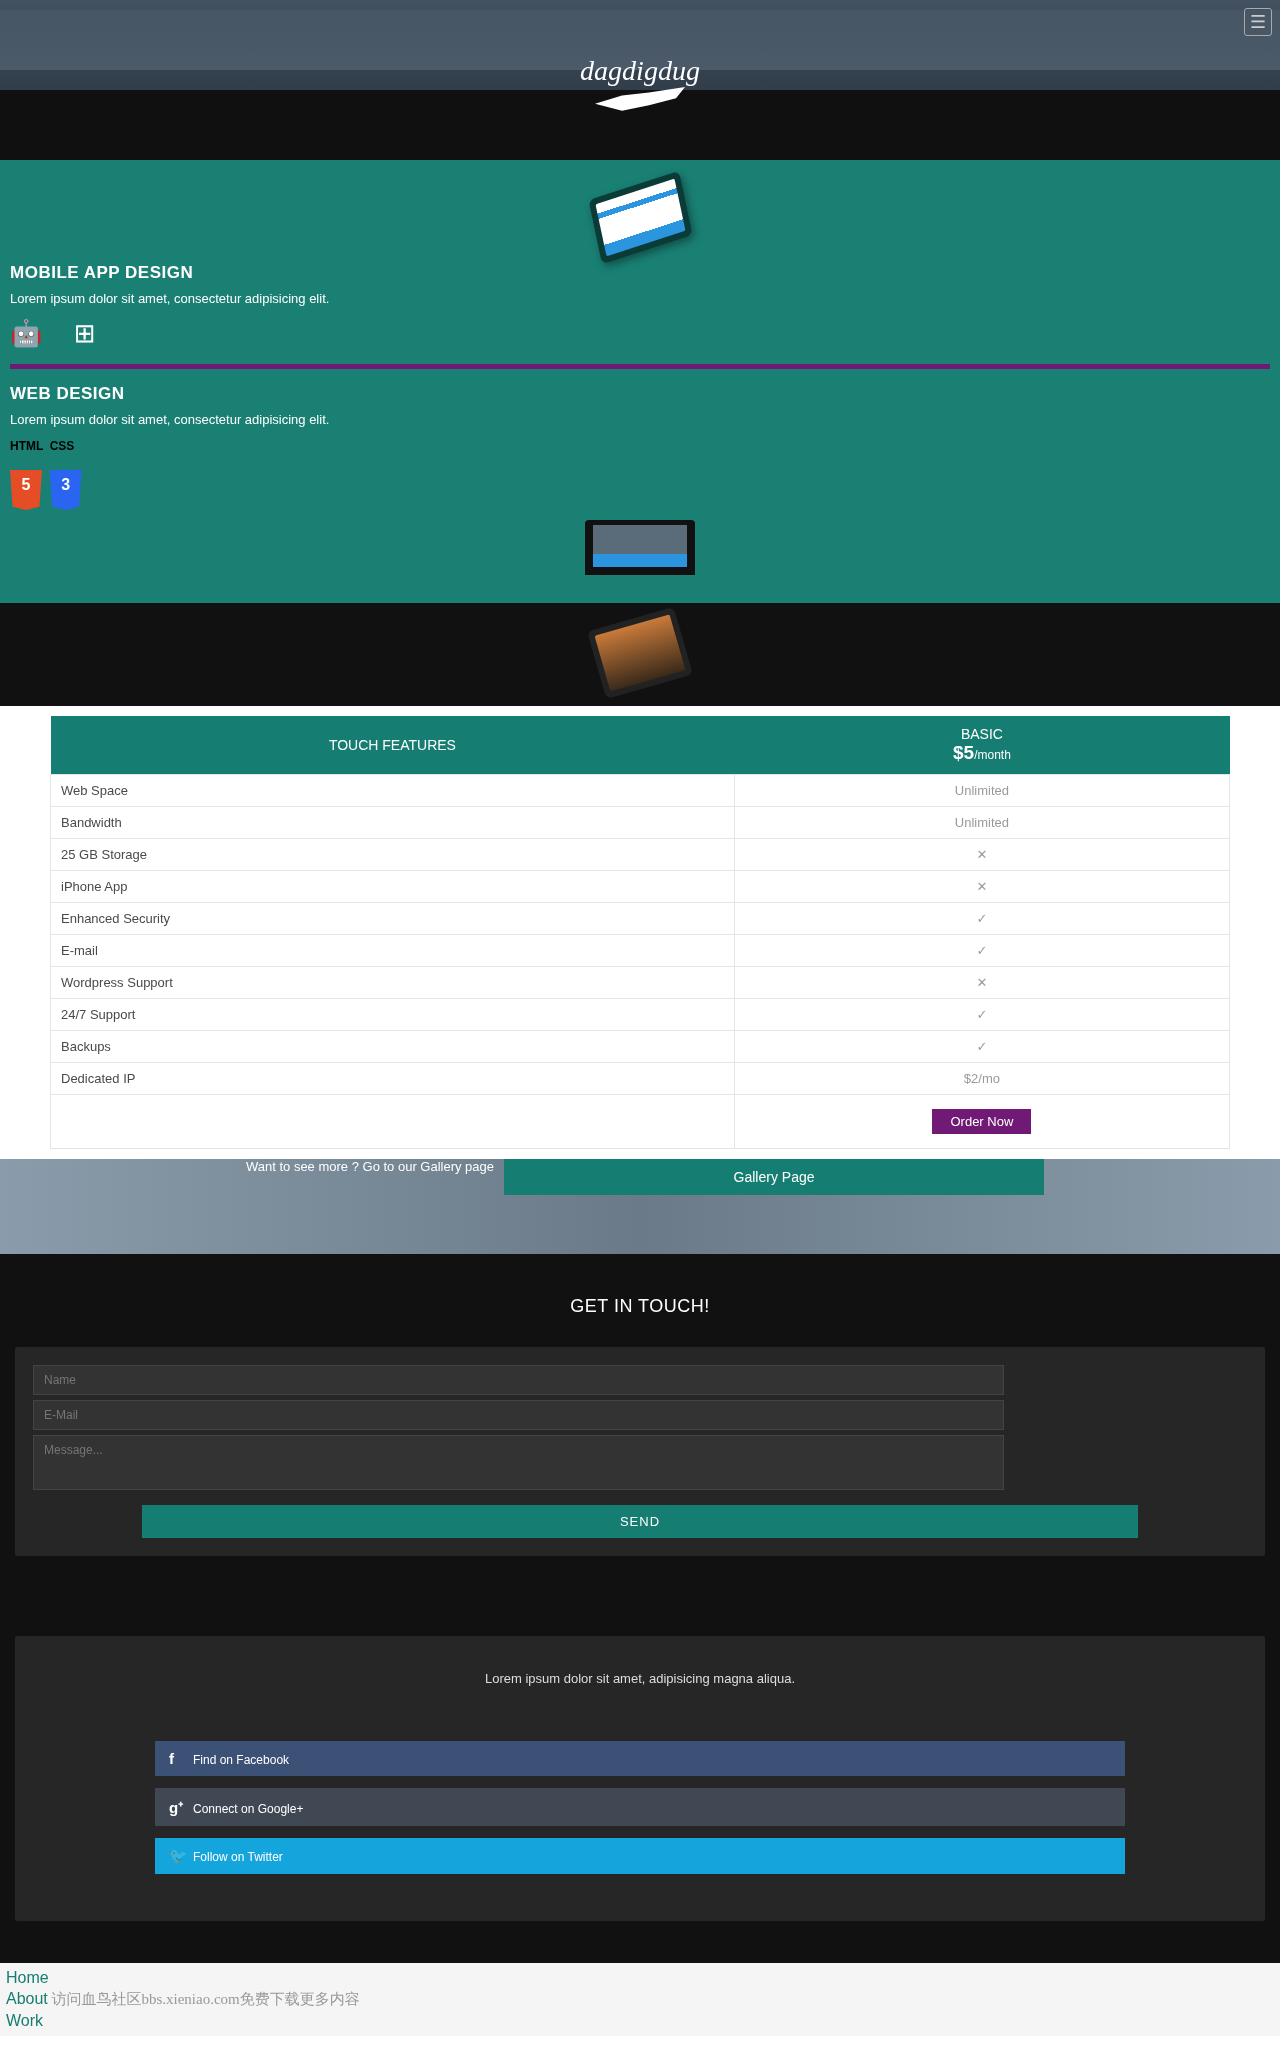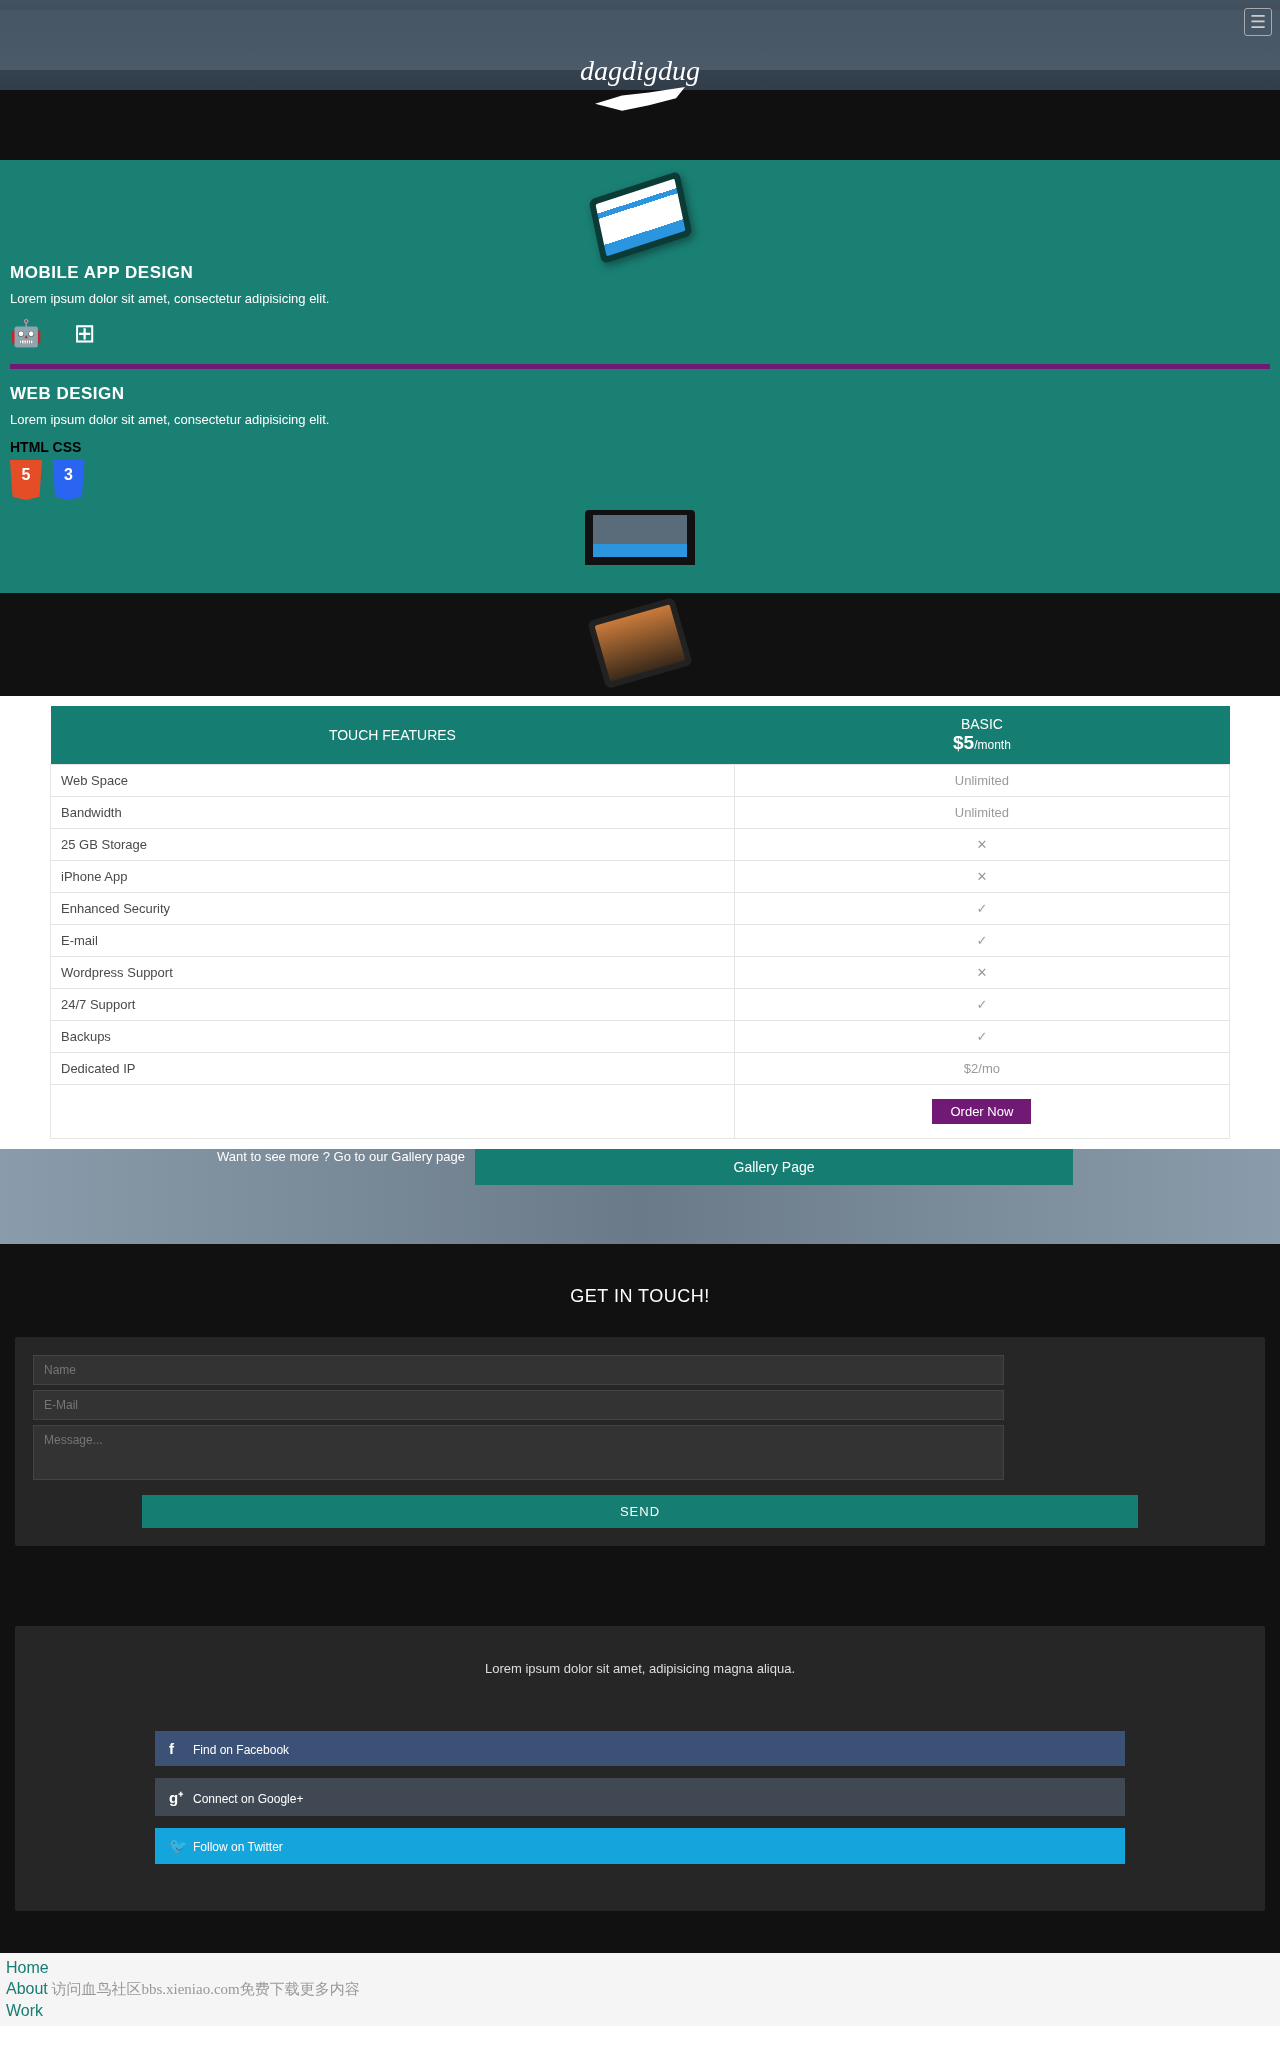--- a/index.html
+++ b/index.html
@@ -19,38 +19,38 @@
 .phone-mock{display:inline-block;width:95px;height:65px;background:#0b3b36;border-radius:6px;transform:rotate(-18deg) skewX(-6deg);position:relative;box-shadow:2px 4px 8px rgba(0,0,0,0.4)}
 .phone-screen{position:absolute;inset:6px;background:linear-gradient(#fff 0,#fff 18%,#2b95e0 18%,#2b95e0 28%,#fff 28%,#fff 78%,#2b95e0 78%);border-radius:2px}
 .laptop-mock{display:inline-block;width:110px;height:55px;background:#111;border-radius:4px 4px 0 0;position:relative}
 .laptop-screen{position:absolute;inset:5px 8px 8px 8px;background:linear-gradient(#5a6b7a 0,#5a6b7a 70%,#2b95e0 70%)}
 .teal h3{font-size:17px;font-weight:600;margin-bottom:8px;letter-spacing:0.5px}
 .teal p{font-size:13px;margin-bottom:12px}
 .os-icons span{font-size:26px;margin-right:12px;color:#fff;display:inline-block}
 .html5-badge,.css3-badge{display:inline-block;width:32px;height:40px;font-size:9px;text-align:center;color:#fff;font-weight:700;margin-right:4px}
 .html5-badge{background:#e44d26;clip-path:polygon(0 0,100% 0,92% 92%,50% 100%,8% 92%)}
 .css3-badge{background:#2965f1;clip-path:polygon(0 0,100% 0,92% 92%,50% 100%,8% 92%)}
-.badge-label{font-size:14px;color:#000;font-weight:700;display:block;margin-bottom:5px}
+.badge-label{font-size:12px;color:#000;font-weight:700;display:block;margin-bottom:17px}
 .dark-strip{background:#111;padding:15px 0;text-align:center}
 .dark-phone{display:inline-block;width:90px;height:70px;background:#222;border-radius:6px;transform:rotate(-16deg);position:relative}
 .dark-phone-screen{position:absolute;inset:6px;background:linear-gradient(#c97a3a,#3a2a1a);border-radius:2px}
 .pricing{padding:10px 50px;background:#fff}
 table{width:100%;border-collapse:collapse;font-size:13px}
 th{background:#157d71;color:#fff;padding:10px;font-weight:400;font-size:14px}
 th .price{font-size:19px;font-weight:700}
 th .period{font-size:12px}
 td{border:1px solid #e5e5e5;padding:8px 10px;color:#4a4a4a}
 td.center{text-align:center;color:#9a9a9a}
 .check{color:#157d71}
 .order-btn{background:#701a75;color:#fff;border:none;padding:5px 18px;font-size:13px;cursor:pointer}
 .gallery-strip{height:95px;background:linear-gradient(90deg,#8a9cab,#6a7a88,#8a9cab);display:flex;flex-direction:row;align-items:flex-start;justify-content:center;gap:10px;position:relative;overflow:hidden}
 .gallery-strip-bg{position:absolute;inset:0;background:repeating-linear-gradient(30deg,#6b7d8e 0 15px,#8a9cab 15px 30px);opacity:0.7}
 .gallery-strip>*{position:relative;z-index:1}
 .gallery-strip p{color:#fff;font-size:13px}
-.gallery-btn{background:#157d71;color:#fff;border:none;padding:10px 0;width:598px;font-size:14px;cursor:pointer}
+.gallery-btn{background:#157d71;color:#fff;border:none;padding:10px 0;width:540px;font-size:14px;cursor:pointer}
 .contact-sec{background:#111;color:#fff;padding:42px 15px}
 .contact-sec h2{text-align:center;font-size:18px;font-weight:500;letter-spacing:0.5px;margin-bottom:30px}
 .form-panel{background:#262626;padding:18px;border-radius:2px}
 .form-panel input,.form-panel textarea{width:80%;background:#333;border:1px solid #444;color:#ccc;padding:7px 10px;font-size:12px;margin-bottom:5px;font-family:inherit}
 .form-panel textarea{height:55px;resize:none}
 .send-btn{display:block;width:82%;margin:7px auto 0;background:#157d71;color:#fff;border:none;padding:9px;font-size:13px;letter-spacing:1px;cursor:pointer}
 .social-panel{background:#262626;margin-top:80px;padding:35px 140px;border-radius:2px}
 .social-panel p{text-align:center;font-size:13px;color:#ddd;margin-bottom:55px}
 .soc-btn{display:block;padding:9px 14px;color:#fff;font-size:12px;margin-bottom:12px;cursor:pointer}
 .soc-fb{background:#3b5176}

